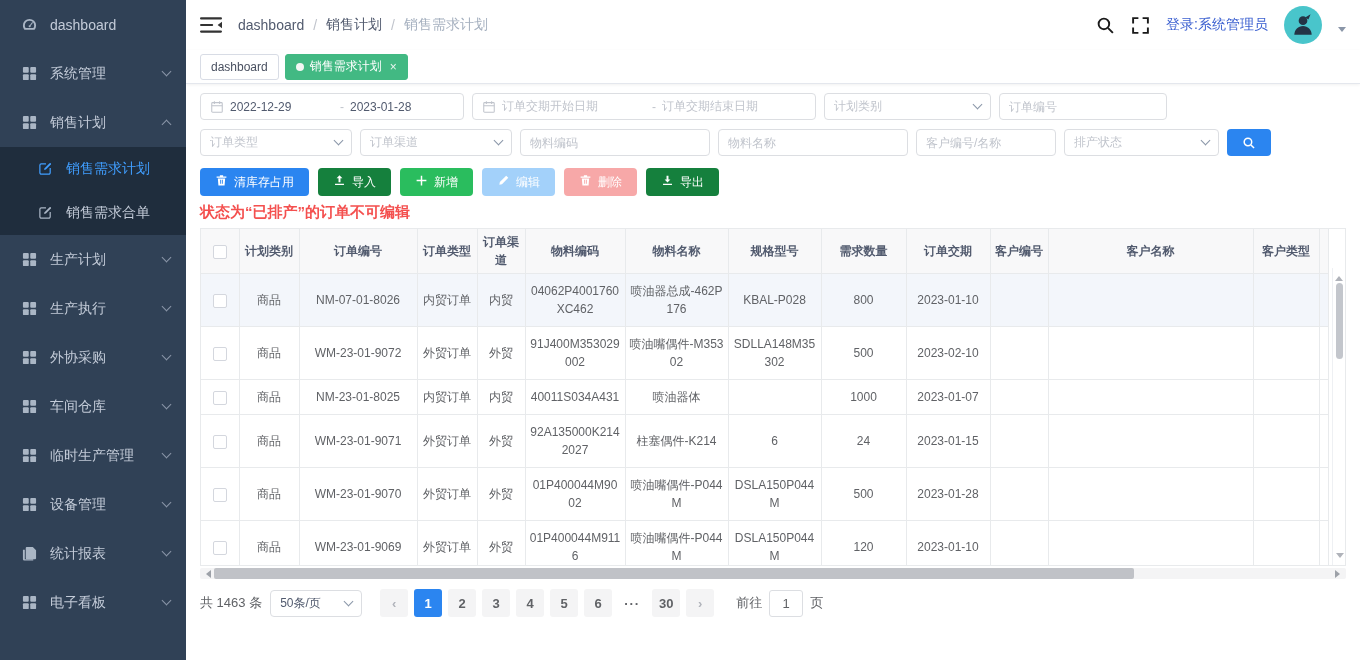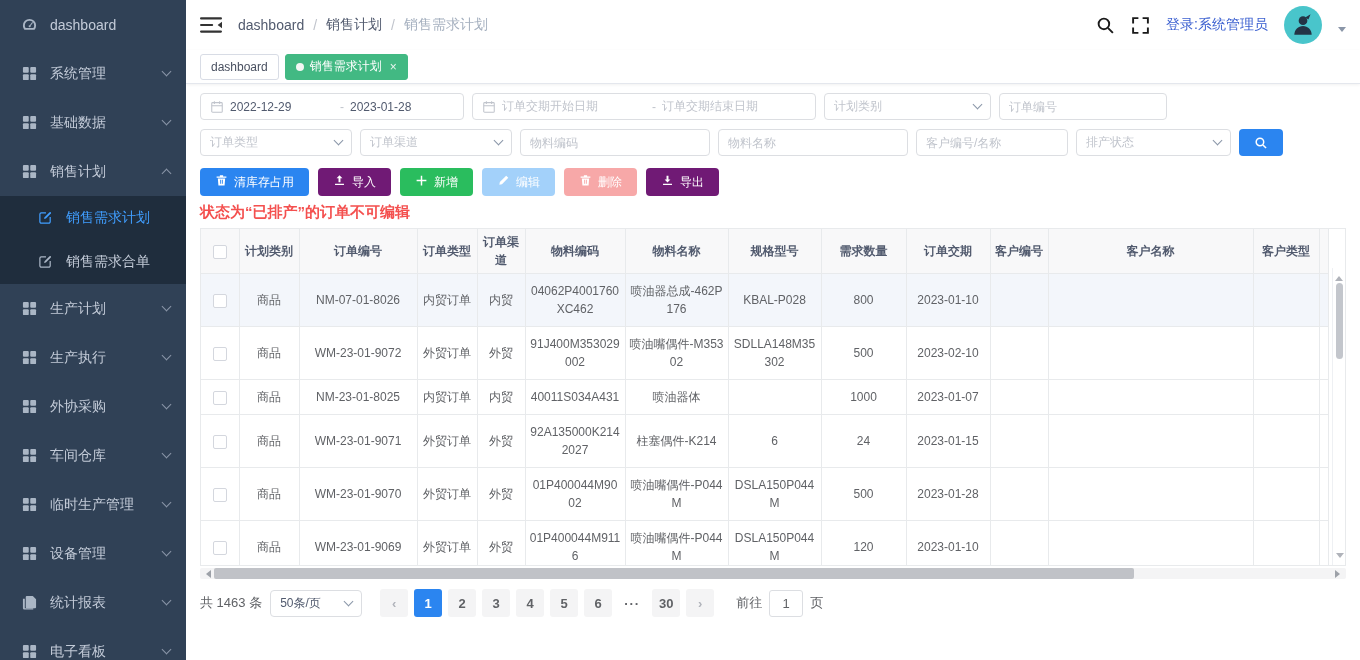--- a/index.html
+++ b/index.html
@@ -64,21 +64,21 @@
   .sel-chev { margin-left:auto; }
   .search-btn { width:44px; height:27px; background:#2b85f0; border:none; border-radius:4px;
     display:flex; align-items:center; justify-content:center; cursor:pointer; }
 
   
   .toolbar { display:flex; gap:9px; padding:3px 14px 0; }
   .btn { height:28px; border:none; border-radius:4px; color:#fff; font-size:12px;
     display:flex; align-items:center; gap:6px; padding:0 15px; cursor:pointer; font-family:inherit; }
   .btn svg { width:13px; height:13px; }
   .btn.primary { background:#2b85f0; }
-  .btn.warning { background:#701a75; }
+  .btn.warning { background:#15803d; }
   .btn.success { background:#2abd5e; }
   .btn.edit-disabled { background:#a3d1fa; cursor:not-allowed; }
   .btn.delete-disabled { background:#f7a8a8; cursor:not-allowed; }
 
   .notice { color:#f4504f; font-size:15px; font-weight:bold; padding:7px 14px 6px; }
 
   
   .table-wrap { margin:0 14px; border:1px solid #e8eaec; position:relative; height:338px; overflow:hidden; }
   table { border-collapse:collapse; table-layout:fixed; width:1128px; font-size:12px; }
   th,td { border-right:1px solid #e8eaec; border-bottom:1px solid #e8eaec; text-align:center;
@@ -132,32 +132,20 @@
             <rect x="1" y="1" width="6.2" height="6.2" rx="1"></rect>
             <rect x="8.8" y="1" width="6.2" height="6.2" rx="1"></rect>
             <rect x="1" y="8.8" width="6.2" height="6.2" rx="1"></rect>
             <rect x="8.8" y="8.8" width="6.2" height="6.2" rx="1"></rect>
           </svg>
         </span>
         <span>系统管理</span>
         <i class="chev arrow down"></i>
       </div>
 
-      <div class="s-item">
-        <span class="micon">
-          <svg viewBox="0 0 16 16" fill="currentColor">
-            <rect x="1" y="1" width="6.2" height="6.2" rx="1"></rect>
-            <rect x="8.8" y="1" width="6.2" height="6.2" rx="1"></rect>
-            <rect x="1" y="8.8" width="6.2" height="6.2" rx="1"></rect>
-            <rect x="8.8" y="8.8" width="6.2" height="6.2" rx="1"></rect>
-          </svg>
-        </span>
-        <span>基础数据</span>
-        <i class="chev arrow down"></i>
-      </div>
 
       <div class="s-item">
         <span class="micon">
           <svg viewBox="0 0 16 16" fill="currentColor">
             <rect x="1" y="1" width="6.2" height="6.2" rx="1"></rect>
             <rect x="8.8" y="1" width="6.2" height="6.2" rx="1"></rect>
             <rect x="1" y="8.8" width="6.2" height="6.2" rx="1"></rect>
             <rect x="8.8" y="8.8" width="6.2" height="6.2" rx="1"></rect>
           </svg>
         </span>
@@ -386,21 +374,21 @@
       <div class="box grow-sp" style="width:152px">
         <span class="ph">订单渠道</span>
         <i class="chev arrow down sel-chev"></i>
       </div>
       <div class="box" style="width:190px">
         <input placeholder="物料编码" style="">
       </div>
       <div class="box" style="width:190px">
         <input placeholder="物料名称" style="">
       </div>
-      <div class="box" style="width:152px">
+      <div class="box" style="width:140px">
         <input placeholder="客户编号/名称" style="">
       </div>
       <div class="box grow-sp" style="width:155px">
         <span class="ph">排产状态</span>
         <i class="chev arrow down sel-chev"></i>
       </div>
       <button class="search-btn">
         <svg width="14" height="14" viewBox="0 0 16 16" fill="none" stroke="#fff" stroke-width="1.7">
             <circle cx="6.8" cy="6.8" r="4.3"></circle>
             <path d="M10.2 10.2l3.6 3.6"></path>

